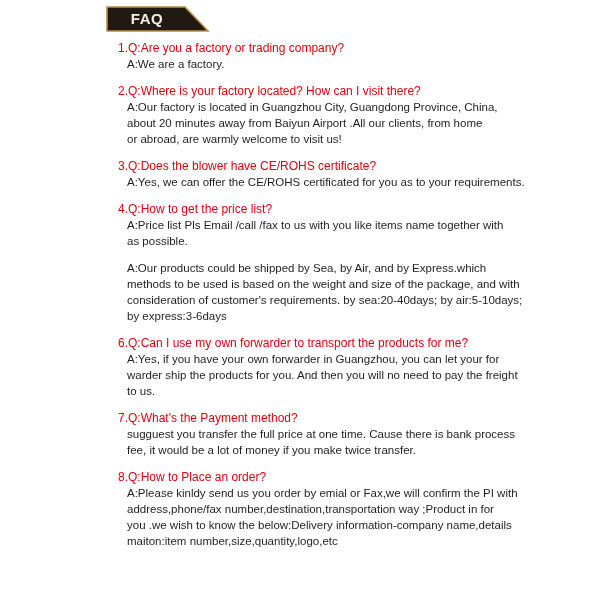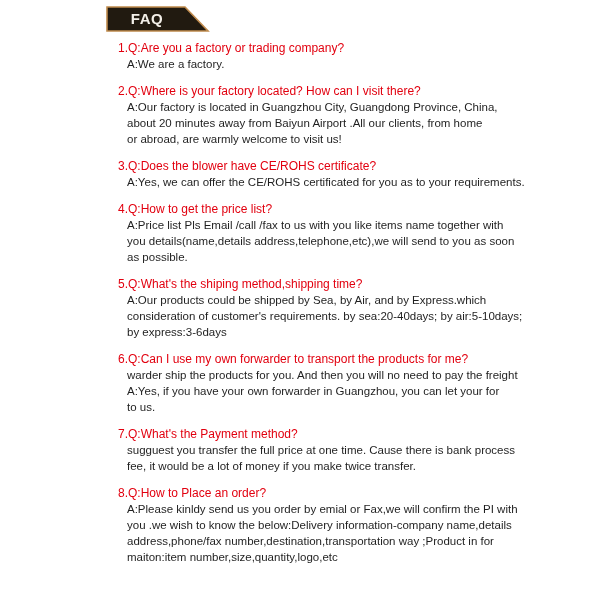--- a/index.html
+++ b/index.html
@@ -57,42 +57,41 @@
         <div class="a">about 20 minutes away from Baiyun Airport .All our clients, from home</div>
         <div class="a">or abroad, are warmly welcome to visit us!</div>
       </div>
       <div class="faq-item">
         <div class="q">3.Q:Does the blower have CE/ROHS certificate?</div>
         <div class="a">A:Yes, we can offer the CE/ROHS certificated for you as to your requirements.</div>
       </div>
       <div class="faq-item">
         <div class="q">4.Q:How to get the price list?</div>
         <div class="a">A:Price list Pls Email /call /fax to us with you like items name together with</div>
-        <div class="a">you details(name,details address,telephone,etc),we will send to you as soon</div>
         <div class="a">as possible.</div>
       </div>
       <div class="faq-item">
-        <div class="q">5.Q:What's the shiping method,shipping time?</div>
         <div class="a">A:Our products could be shipped by Sea, by Air, and by Express.which</div>
+        <div class="a">methods to be used is based on the weight and size of the package, and with</div>
         <div class="a">consideration of customer's requirements. by sea:20-40days; by air:5-10days;</div>
         <div class="a">by express:3-6days</div>
       </div>
       <div class="faq-item">
         <div class="q">6.Q:Can I use my own forwarder to transport the products for me?</div>
+        <div class="a">A:Yes, if you have your own forwarder in Guangzhou, you can let your for</div>
         <div class="a">warder ship the products for you. And then you will no need to pay the freight</div>
-        <div class="a">A:Yes, if you have your own forwarder in Guangzhou, you can let your for</div>
         <div class="a">to us.</div>
       </div>
       <div class="faq-item">
         <div class="q">7.Q:What's the Payment method?</div>
         <div class="a">sugguest you transfer the full price at one time. Cause there is bank process</div>
         <div class="a">fee, it would be a lot of money if you make twice transfer.</div>
       </div>
       <div class="faq-item">
         <div class="q">8.Q:How to Place an order?</div>
         <div class="a">A:Please kinldy send us you order by emial or Fax,we will confirm the PI with</div>
+        <div class="a">address,phone/fax number,destination,transportation way ;Product in for</div>
         <div class="a">you .we wish to know the below:Delivery information-company name,details</div>
-        <div class="a">address,phone/fax number,destination,transportation way ;Product in for</div>
         <div class="a">maiton:item number,size,quantity,logo,etc</div>
       </div>
     </div>
 
 </div>
 
 </body></html>

